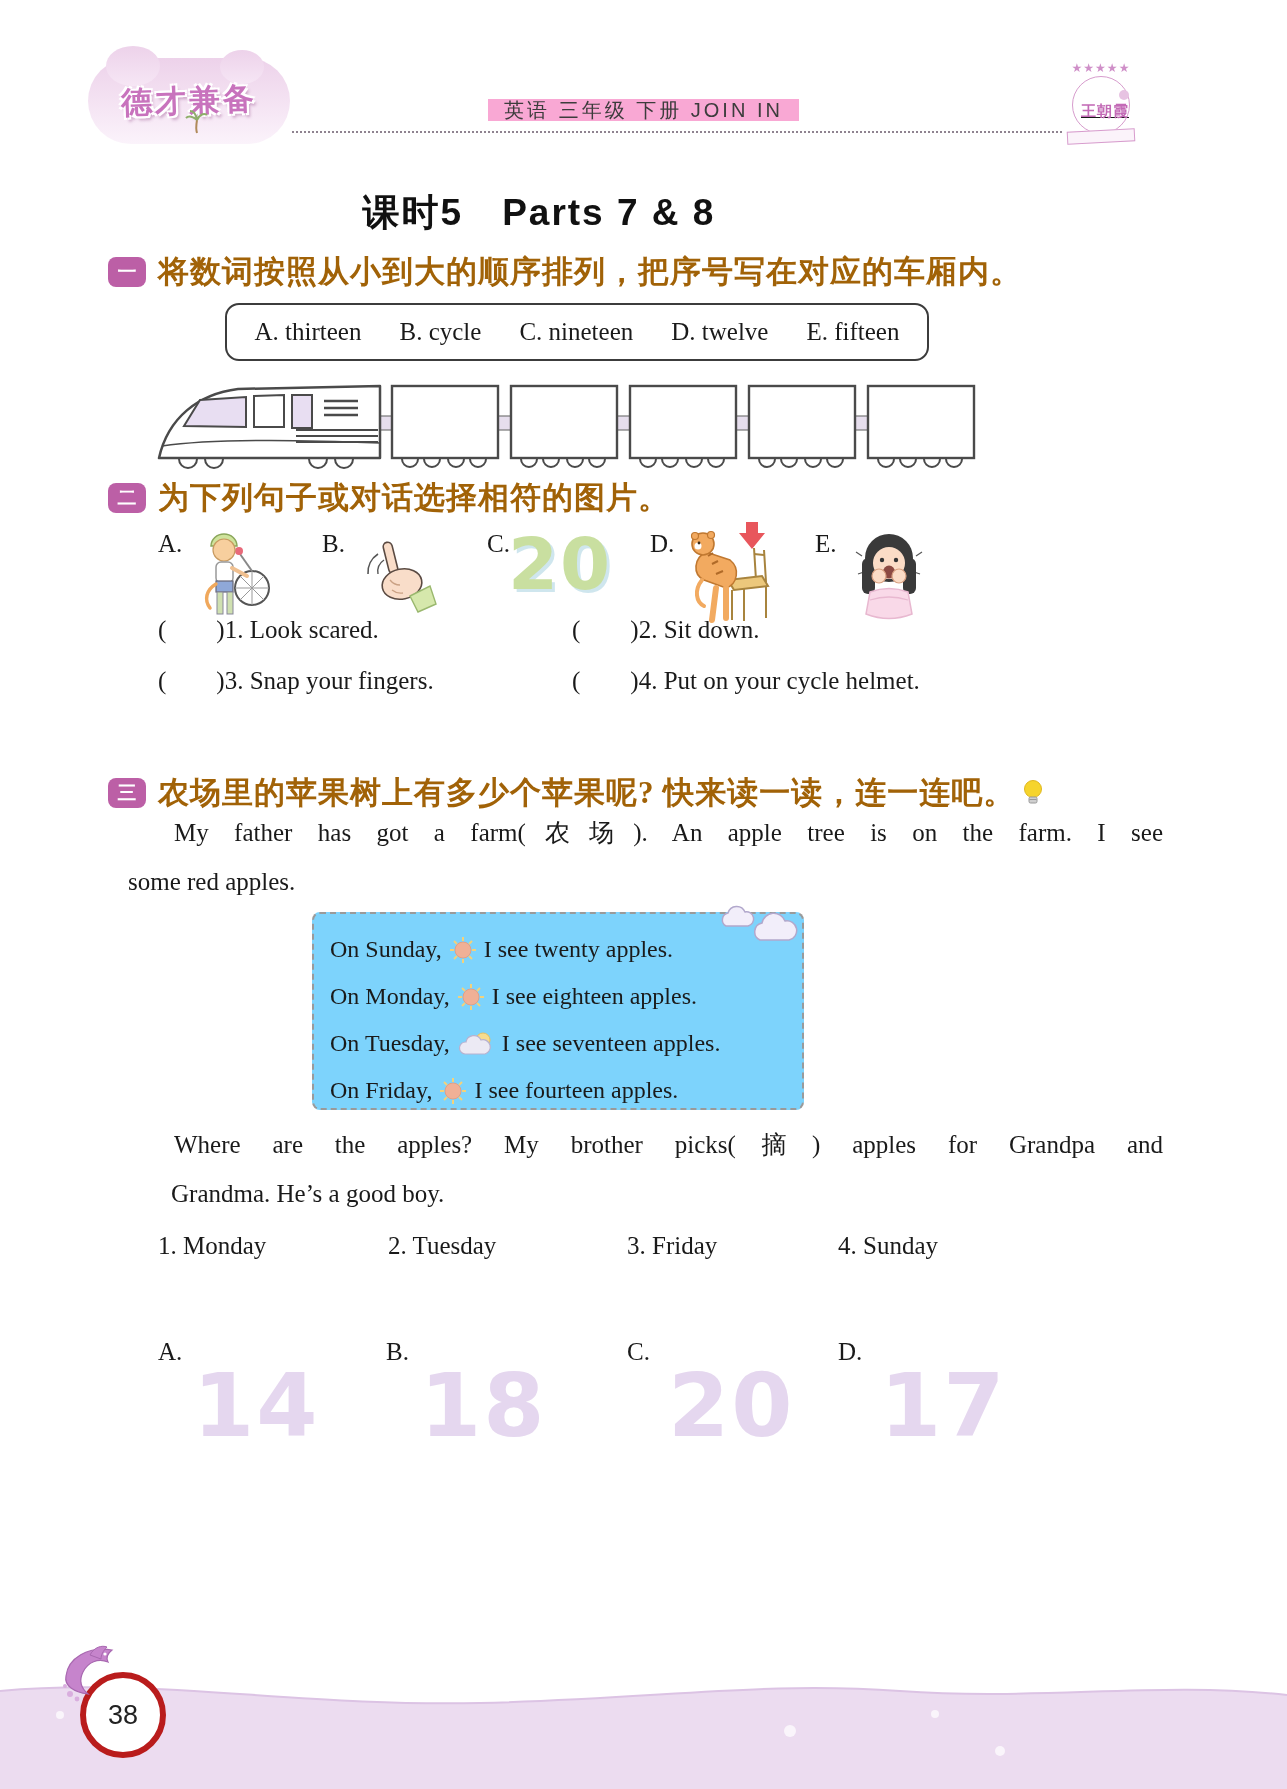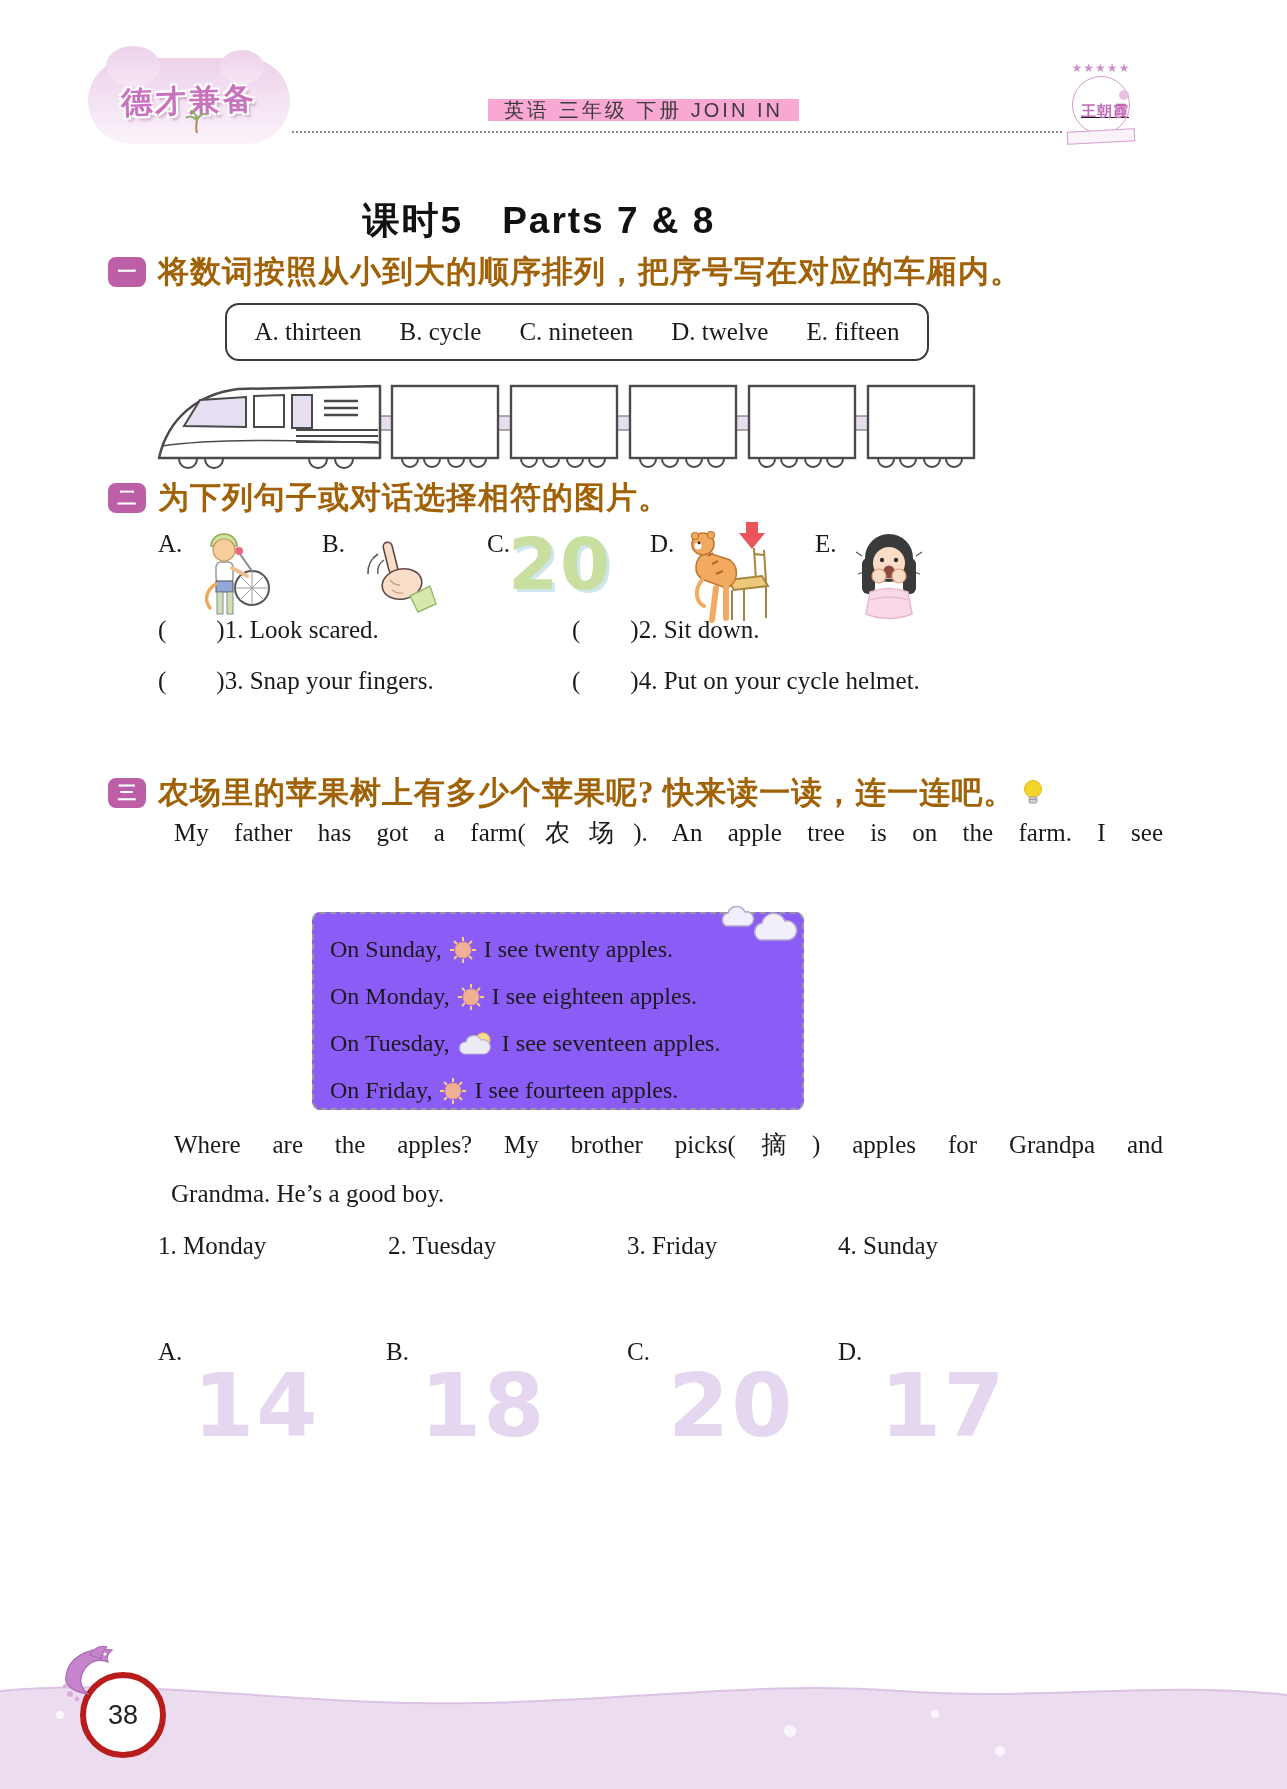--- a/index.html
+++ b/index.html
@@ -24,21 +24,21 @@
       font-size:20px;color:#3c3c3c;letter-spacing:3px;}
   .brand{left:1063px;top:62px;width:76px;text-align:center;}
   .brand-stars{color:#cf8fc8;font-size:12px;letter-spacing:1px;line-height:12px;}
   .brand-circle{width:56px;height:56px;margin:2px auto 0;border:1.5px solid #d79ccd;border-radius:50%;
       display:flex;flex-direction:column;align-items:flex-end;justify-content:center;background:#fff;text-decoration:underline;}
   .brand-dot{width:10px;height:10px;border-radius:50%;background:#e7c3e2;margin-bottom:2px;}
   .brand-name{color:#c36ab6;font-family:"Liberation Sans",sans-serif;font-weight:700;font-size:15px;letter-spacing:1px;}
   .brand-ribbon{width:66px;height:11px;margin:-4px auto 0;border:1px solid #d79ccd;background:#fbf3fa;transform:rotate(-3deg);}
 
   
-  .page-title{left:0;top:196px;width:1078px;text-align:center;font-family:"Liberation Sans",sans-serif;
+  .page-title{left:0;top:188px;width:1078px;text-align:center;font-family:"Liberation Sans",sans-serif;
       font-weight:700;font-size:37px;letter-spacing:2px;color:#111;}
   .sec-row{display:flex;align-items:center;gap:12px;left:108px;}
   .sec-badge{width:38px;height:30px;border-radius:8px;background:#bc5fa6;color:#fff;flex:0 0 auto;
       font-family:"Liberation Sans",sans-serif;font-weight:700;font-size:19px;display:flex;align-items:center;justify-content:center;}
   .sec-text{font-family:Liberation Serif, serif;font-weight:700;font-size:31px;color:#a16207;letter-spacing:1px;}
 
   
   .word-bank{left:225px;top:303px;width:700px;height:54px;border:2px solid #3c3c3c;border-radius:14px;
       display:flex;align-items:center;justify-content:center;gap:38px;font-size:25px;background:#fff;}
 
@@ -46,21 +46,21 @@
   .opt-label{font-size:25px;}
   .q-item{font-size:25px;white-space:nowrap;}
   .blank{white-space:pre;}
   .num20{font-family:"DejaVu Sans",sans-serif;font-weight:700;font-size:72px;line-height:72px;
       color:#c9dfa0;text-shadow:3px 3px 0 #cfe6ee;letter-spacing:2px;}
 
   
   .jline{left:128px;width:1035px;font-size:25px;text-align:justify;text-align-last:justify;}
   .nline{left:128px;width:1035px;font-size:25px;}
   .dash-box{left:312px;top:912px;width:492px;height:198px;border:2px dashed #9a9a9a;border-radius:8px;
-      padding:12px 0 0 16px;box-sizing:border-box;background:#8b5cf6;}
+      padding:12px 0 0 16px;box-sizing:border-box;background:#7dd3fc;}
   .obs-row{display:flex;align-items:center;gap:7px;height:47px;font-size:24px;white-space:nowrap;}
   .match-day,.match-letter{font-size:25px;white-space:nowrap;}
   .big-num{font-family:"DejaVu Sans",sans-serif;font-weight:700;font-size:88px;line-height:88px;
       color:#e5d7ef;letter-spacing:2px;}
 
   
   .page-circle{left:80px;top:1672px;width:74px;height:74px;border-radius:50%;background:#fff;
       border:6px solid #b91c1c;display:flex;align-items:center;justify-content:center;z-index:5;
       font-family:"Liberation Sans",sans-serif;font-size:27px;color:#222;}
   .dolphin{left:60px;top:1640px;z-index:6;}
@@ -270,20 +270,21 @@
   <div class="abs sec-row" style="top:772px;">
     <div class="sec-badge">三</div>
     <div class="sec-text"><span>农场里的苹果树上有多少个苹果呢? 快来读一读，连一连吧。</span><svg class="bulb" width="20" height="28" viewBox="0 0 20 28">
           <circle cx="10" cy="10" r="8.5" fill="#f6d42c" stroke="#e0b820" stroke-width="1"></circle>
           <rect x="6" y="18" width="8" height="6" rx="1.5" fill="#cfcfcf" stroke="#9a9a9a" stroke-width="1"></rect>
           <line x1="6.5" y1="20.5" x2="13.5" y2="20.5" stroke="#9a9a9a" stroke-width="1"></line>
         </svg></div>
   </div>
 
   <div class="abs jline" style="top:816px;text-indent:46px;">My father has got a farm(农场). An apple tree is on the farm. I see</div>
+  <div class="abs nline" style="top:868px;">some red apples.</div>
 
   <div class="abs dash-box">
     <div class="obs-row">
       <span>On Sunday,</span>
       <svg width="28" height="28" viewBox="0 0 28 28">
           <g stroke="#f2d27c" stroke-width="2">
             <line x1="14" y1="1" x2="14" y2="5"></line>
             <line x1="14" y1="23" x2="14" y2="27"></line>
             <line x1="1" y1="14" x2="5" y2="14"></line>
             <line x1="23" y1="14" x2="27" y2="14"></line>

